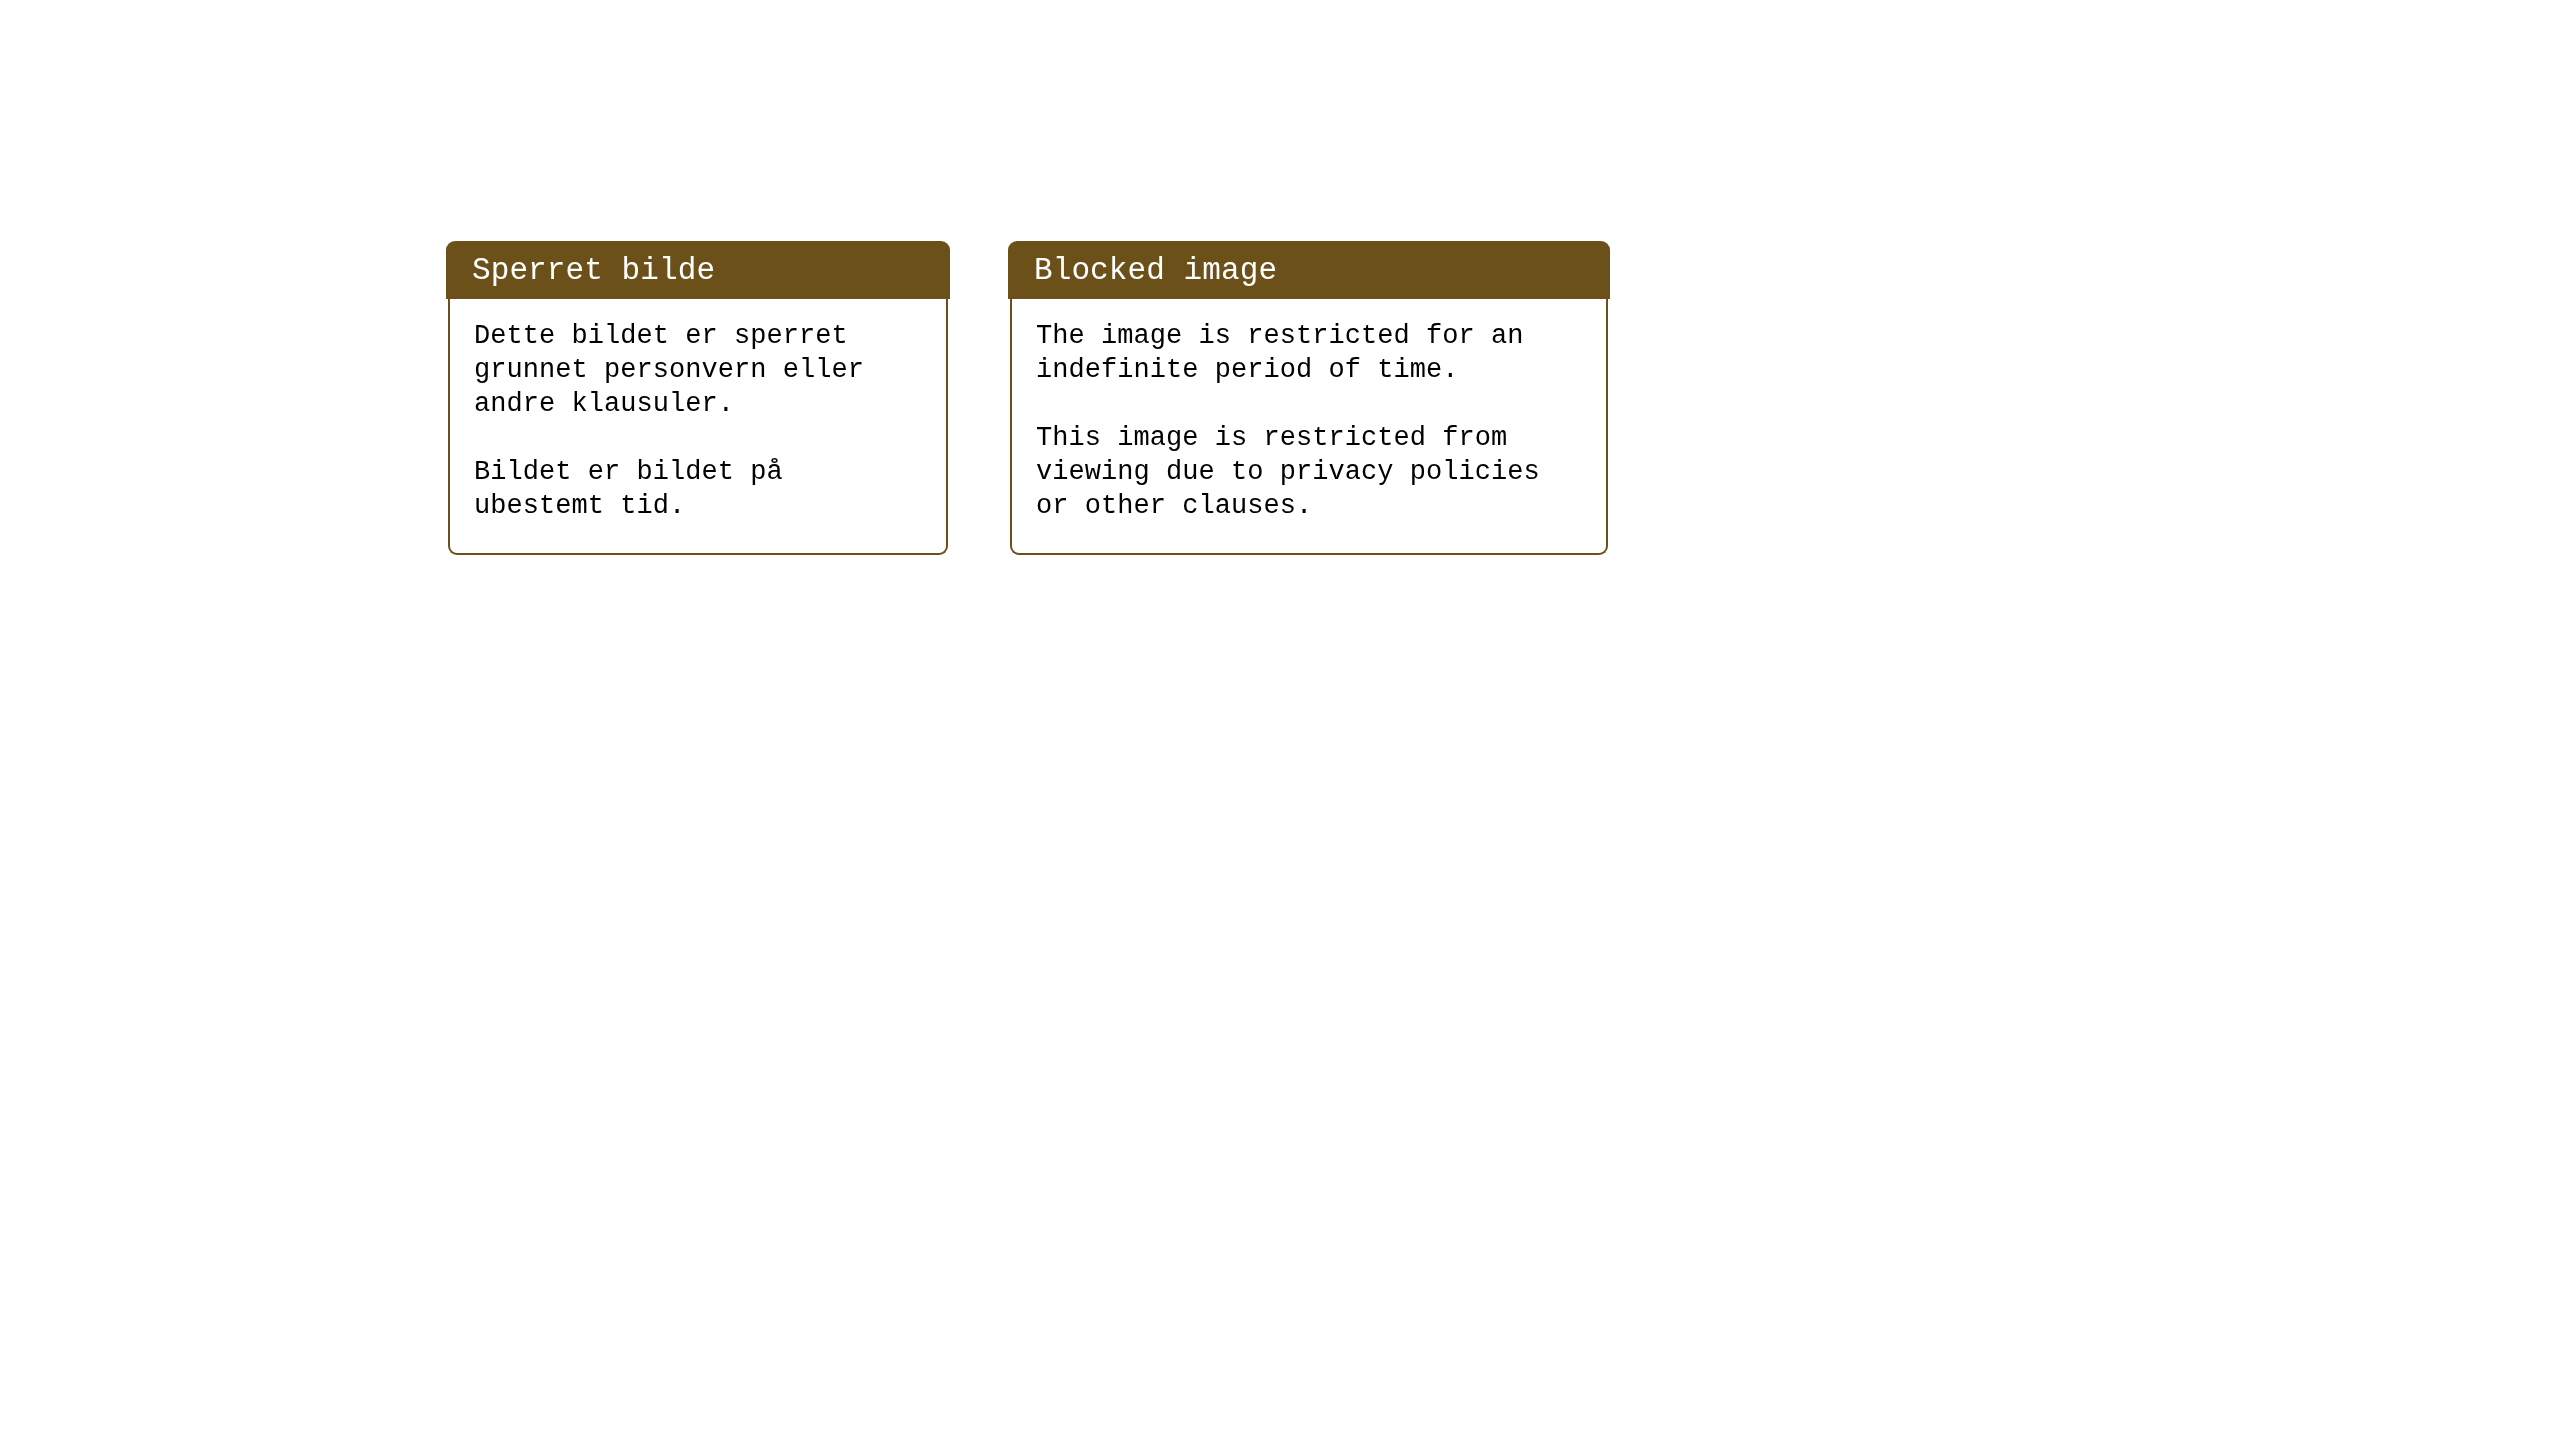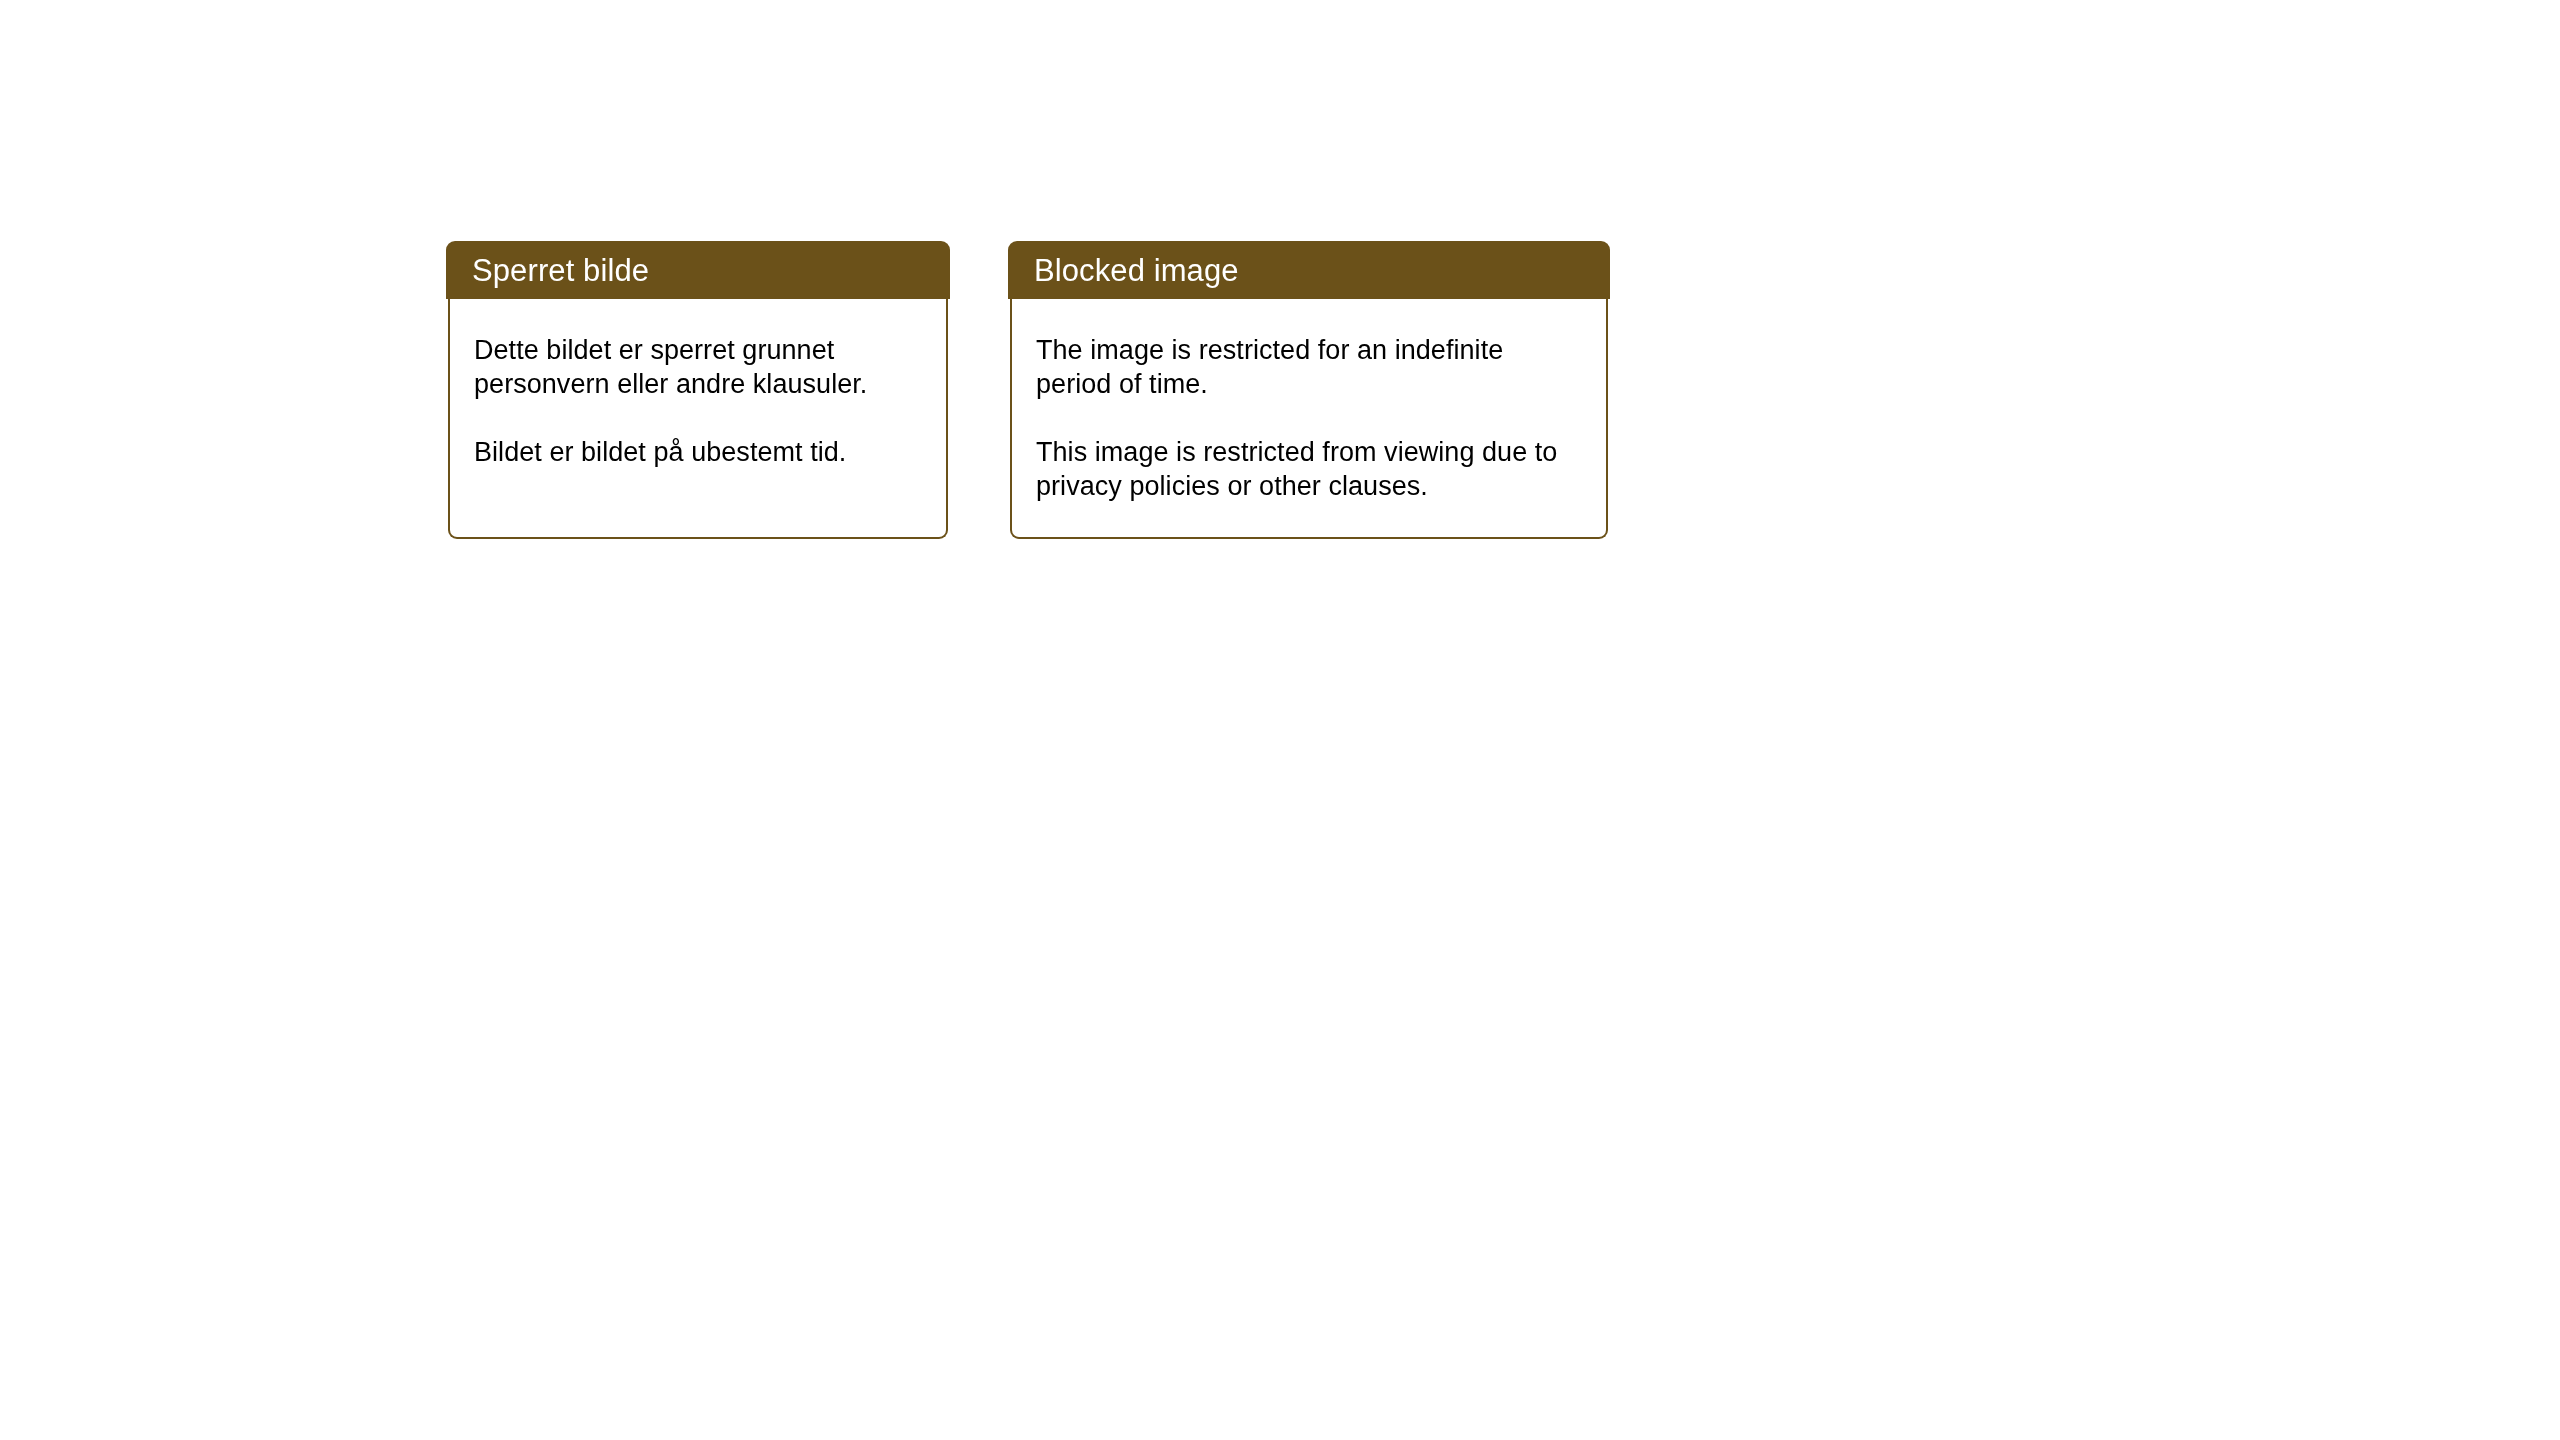--- a/index.html
+++ b/index.html
@@ -25,35 +25,36 @@
   }
 
   
   .cards {
     position: absolute;
     left: 448px;
     top: 241px;
     display: flex;
     align-items: flex-start;
     gap: 62px;
+    font-family: Liberation Mono, monospace;
   }
 
   .card {
     position: relative;
     background: #ffffff;
     box-sizing: border-box;
   }
 
   .card-body {
     border: 2px solid #6b5119;
     border-top: none;
     border-radius: 0 0 9px 9px;
     background: #ffffff;
     box-sizing: border-box;
-    padding: 34px 24px 30px 24px;
+    padding: 20px 24px 30px 24px;
   }
 
   
   .card-header {
     position: relative;
     margin: 0 -2px;
     background: #6b5119;
     border-radius: 9px 9px 0 0;
     height: 58px;
     box-sizing: border-box;

